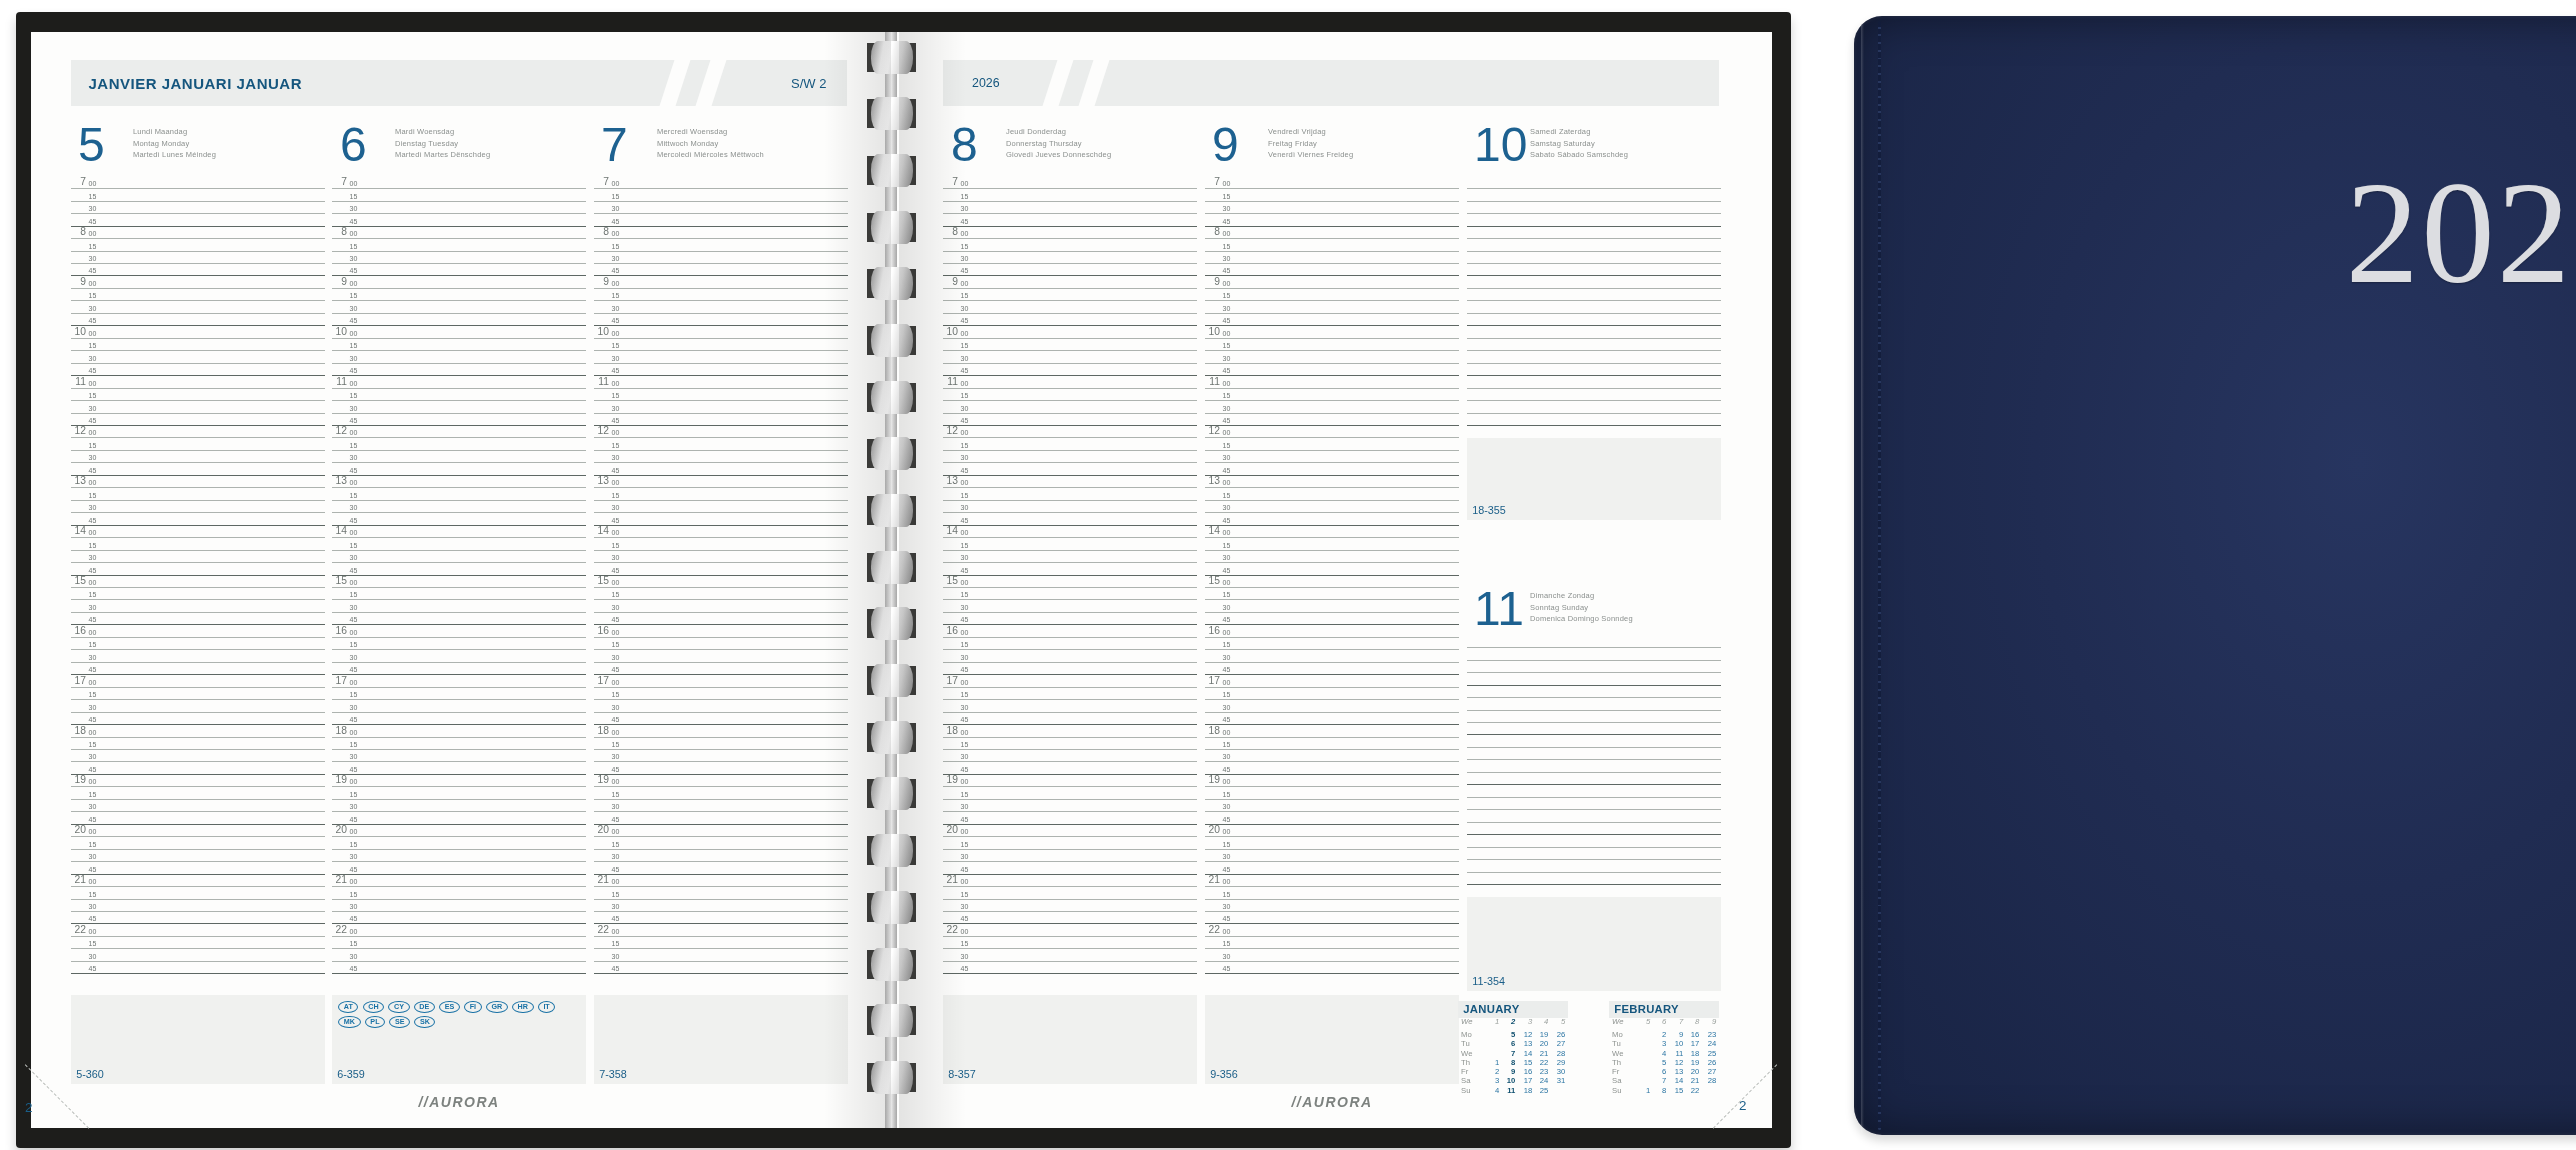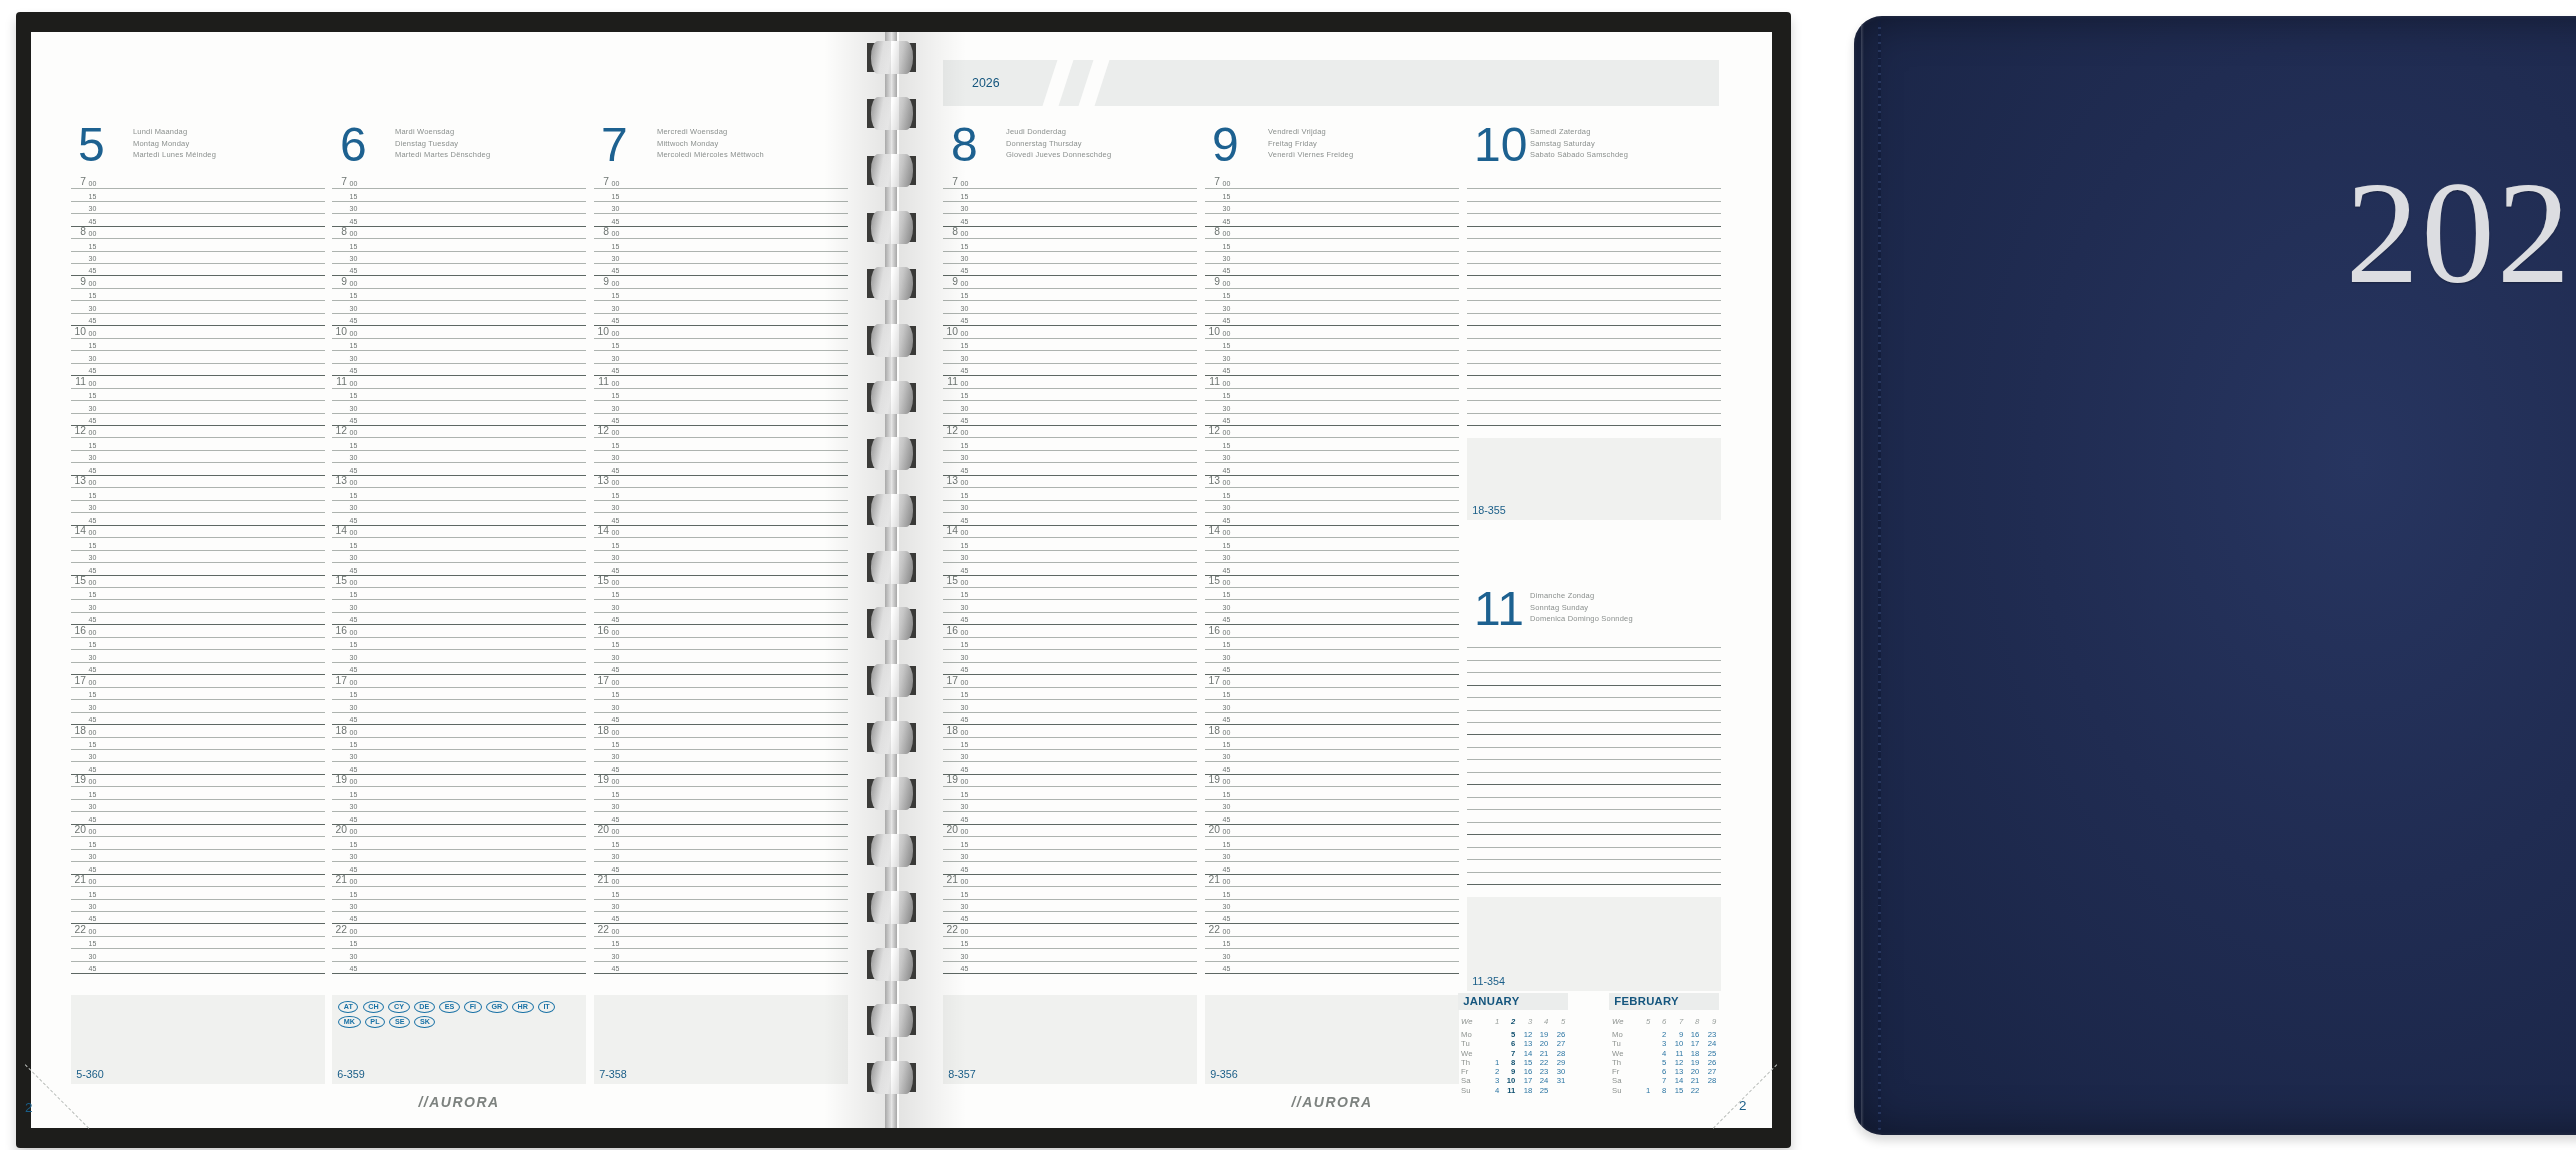--- a/index.html
+++ b/index.html
@@ -39,21 +39,21 @@
   .hourlab{position:absolute;left:1px;bottom:0.5px;width:14px;text-align:right;font-size:10.3px;color:#6e7572;}
   .minlab{position:absolute;left:17.5px;bottom:0.5px;font-size:7px;color:#6e7572;}
   .notebox{position:absolute;background:#f0f1ef;}
   .pagelab{position:absolute;left:5.2px;bottom:3.6px;font-size:10.8px;color:#1a5e88;}
   .codes{position:absolute;left:4.1px;top:4.1px;width:237px;display:flex;flex-wrap:wrap;}
   .code{border:1px solid #1871a5;color:#1871a5;border-radius:50%;font-size:7.2px;font-weight:bold;
         padding:1px 4.6px;margin:1.5px 2.1px;line-height:8.2px;}
 
   
   .minical{position:absolute;}
-  .minical .caltitle{position:absolute;left:0;top:0;height:16.5px;width:100%;background:#ebedec;
+  .minical .caltitle{position:absolute;left:0;top:8px;height:16.5px;width:100%;background:#ebedec;
         font-size:11.3px;font-weight:bold;color:#15567e;line-height:17px;padding-left:5.2px;box-sizing:border-box;letter-spacing:0.3px;}
   .calrow{position:absolute;left:0;width:100%;height:9.3px;font-size:7.7px;color:#2b75a3;}
   .calrow .rlab{position:absolute;left:3.1px;width:18.5px;color:#8d928f;}
   .calrow .cell{position:absolute;width:14.4px;text-align:right;}
   .calrow.weekrow .cell{font-style:italic;color:#9aa09d;}
   .calrow .cell.hl{font-weight:bold;color:#10506f;}
 
   
   .dash{position:absolute;width:90px;border-top:1.3px dashed #b9bdba;}
   .cornernum{position:absolute;font-size:13.4px;color:#1a5e88;}
@@ -75,20 +75,26 @@
          text-shadow:0 1px 1.5px rgba(10,16,40,0.55),0 0 1px rgba(255,255,255,0.35);}
 </style>
 </head>
 <body>
 
 <div id="scene">
 
   <div class="frame"></div>
   <div class="paper"></div>
 
+  <div class="hbar" style="left:71px;width:776px;">
+    <div class="stripe" style="left:595px;"></div>
+    <div class="stripe" style="left:631px;"></div>
+    <div class="hbar-title" style="left:17.5px;">JANVIER  JANUARI  JANUAR</div>
+    <div class="hbar-side" style="right:20.6px;">S/W 2</div>
+  </div>
 
   <div class="hbar" style="left:943px;width:776px;">
     <div class="stripe" style="left:106px;"></div>
     <div class="stripe" style="left:142px;"></div>
     <div class="hbar-side" style="left:29px;font-size:12.4px;">2026</div>
   </div>
 
   <div id="columns">
       <div class="daynum" style="left: 78px; top: 123px;">5</div>
       <div class="daynames" style="left: 133px; top: 126px;">

